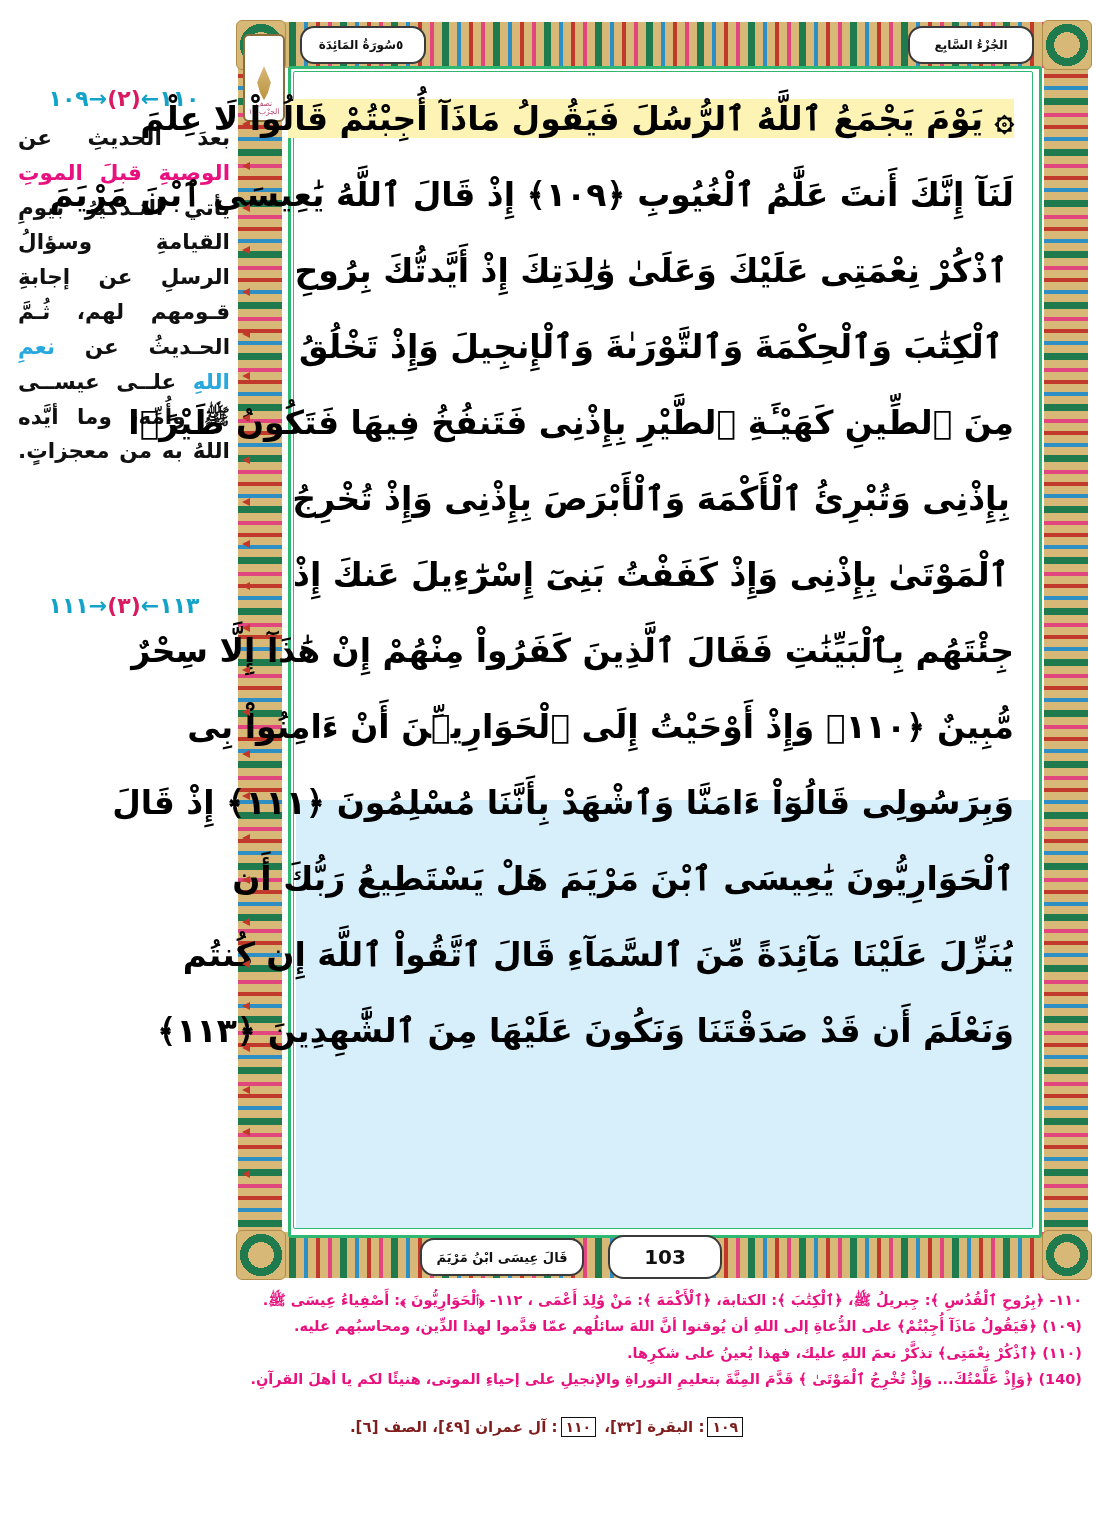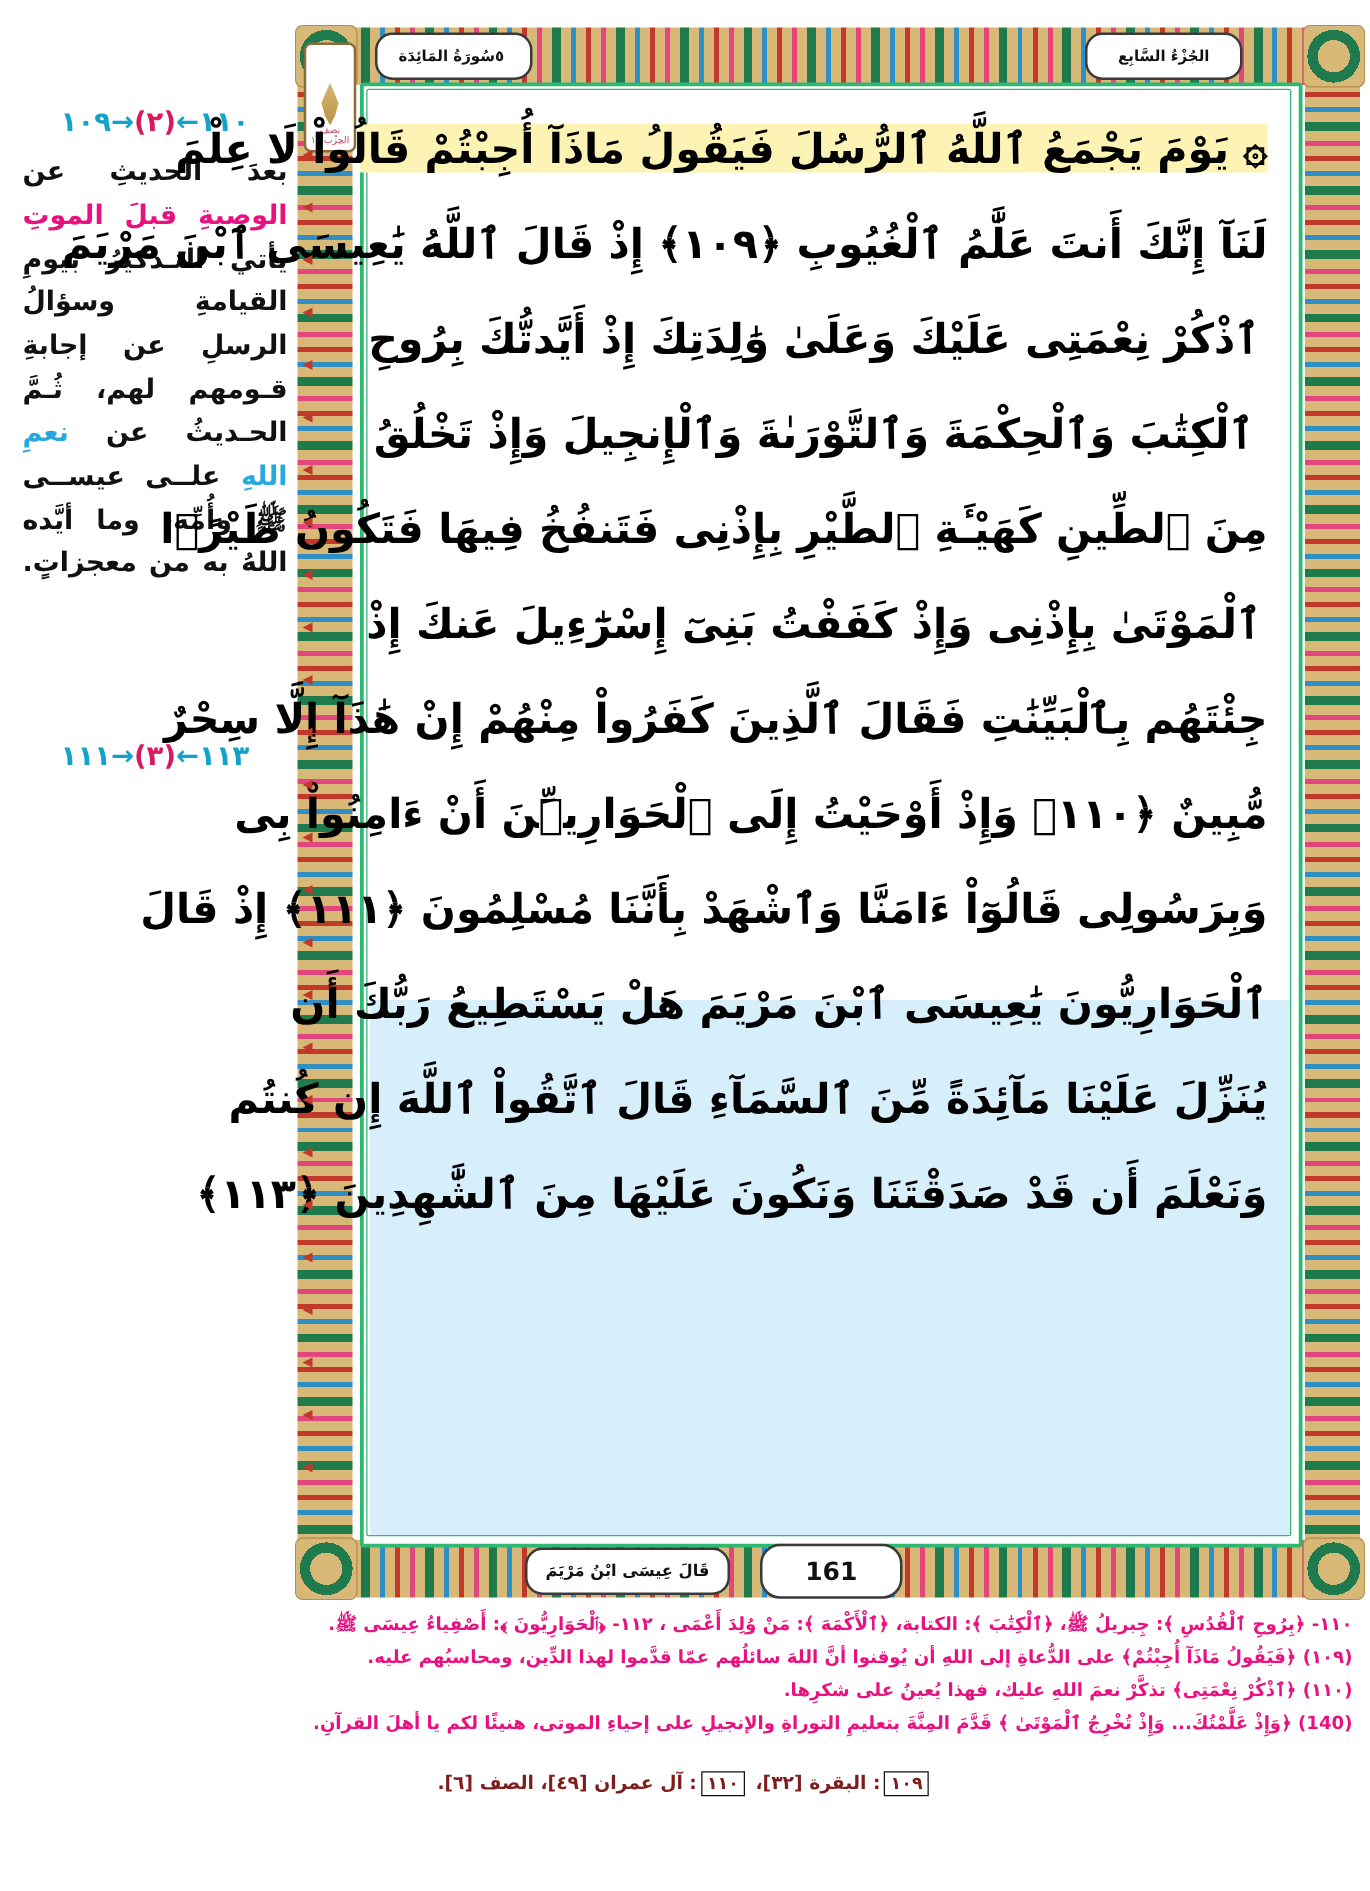--- a/index.html
+++ b/index.html
@@ -63,21 +63,21 @@
 
   
   .cartouche{
     position:absolute;background:#ffffff;border:2px solid #3a3a3a;
     border-radius:14px;height:38px;display:flex;align-items:center;
     justify-content:center;padding:0 10px;box-sizing:border-box;
     font-family:"DejaVu Sans","Liberation Sans",sans-serif;
   }
   .cartouche span{font-size:12px;font-weight:bold;color:#111;white-space:nowrap;}
   #surah-cartouche{left:300px;top:26px;width:126px;}
-  #juz-cartouche  {left:868px;top:26px;width:126px;}
+  #juz-cartouche  {left:908px;top:26px;width:126px;}
   .surah-num{color:#d81b60;font-size:13px;margin-right:4px;}
 
   
   #page-num-cartouche{
     position:absolute;left:608px;top:1235px;width:110px;height:40px;
     background:#fff;border:2px solid #3a3a3a;border-radius:16px;
     display:flex;align-items:center;justify-content:center;
   }
   #page-num-cartouche span{font-size:20px;font-weight:bold;color:#111;}
   #bottom-right-cartouche{
@@ -229,20 +229,23 @@
 
 
     <div class="qline">
       <span class="seg" style="width:100%;text-align:center;">ٱلْكِتَٰبَ وَٱلْحِكْمَةَ وَٱلتَّوْرَىٰةَ وَٱلْإِنجِيلَ وَإِذْ تَخْلُقُ</span>
     </div>
 
     <div class="qline">
       <span class="seg" style="width:100%;text-align:center;">مِنَ ٱلطِّينِ كَهَيْـَٔةِ ٱلطَّيْرِ بِإِذْنِى فَتَنفُخُ فِيهَا فَتَكُونُ طَيْرًۢا</span>
     </div>
 
+    <div class="qline">
+      <span class="seg" style="width:100%;text-align:center;">بِإِذْنِى وَتُبْرِئُ ٱلْأَكْمَهَ وَٱلْأَبْرَصَ بِإِذْنِى وَإِذْ تُخْرِجُ</span>
+    </div>
 
     <div class="qline">
       <span class="seg" style="width:100%;text-align:center;">ٱلْمَوْتَىٰ بِإِذْنِى وَإِذْ كَفَفْتُ بَنِىٓ إِسْرَٰٓءِيلَ عَنكَ إِذْ</span>
     </div>
 
     <div class="qline">
       <span class="seg" style="width:100%;text-align:center;">جِئْتَهُم بِٱلْبَيِّنَٰتِ فَقَالَ ٱلَّذِينَ كَفَرُواْ مِنْهُمْ إِنْ هَٰذَآ إِلَّا سِحْرٌ</span>
     </div>
 
     <div class="qline">
@@ -265,21 +268,21 @@
     <div class="qline">
       <span class="seg" style="width:100%;text-align:center;">وَنَعْلَمَ أَن قَدْ صَدَقْتَنَا وَنَكُونَ عَلَيْهَا مِنَ ٱلشَّٰهِدِينَ ﴿١١٣﴾</span>
     </div>
 
   </div>
 
   <div id="bottom-right-cartouche">
     <span>قَالَ عِيسَى ابْنُ مَرْيَمَ</span>
   </div>
   <div id="page-num-cartouche">
-    <span>161</span>
+    <span>103</span>
   </div>
 
   <div id="footnotes">
     <div class="fn">١١٠- ﴿بِرُوحِ ٱلْقُدُسِ ﴾: جِبريلُ ﷺ، ﴿ٱلْكِتَٰبَ ﴾: الكتابة، ﴿ٱلْأَكْمَهَ ﴾: مَنْ وُلِدَ أَعْمَى ، ١١٢- ﴿ٱلْحَوَارِيُّونَ ﴾: أَصْفِياءُ عِيسَى ﷺ.</div>
     <div class="fn">(١٠٩) ﴿فَيَقُولُ مَاذَآ أُجِبْتُمْ﴾ على الدُّعاةِ إلى اللهِ أن يُوقنوا أنَّ اللهَ سائلُهم عمّا قدَّموا لهذا الدِّين، ومحاسبُهم عليه.</div>
     <div class="fn">(١١٠) ﴿ٱذْكُرْ نِعْمَتِى﴾ تذكَّرْ نعمَ اللهِ عليك، فهذا يُعينُ على شكرِها.</div>
     <div class="fn">(140) ﴿وَإِذْ عَلَّمْتُكَ... وَإِذْ تُخْرِجُ ٱلْمَوْتَىٰ ﴾ قَدَّمَ المِنَّةَ بتعليمِ التوراةِ والإنجيلِ على إحياءِ الموتى، هنيئًا لكم يا أهلَ القرآنِ.</div>
     <div class="fn-refs">
       <span class="boxnum">١٠٩</span><span>: البقرة [٣٢]، </span><span class="boxnum">١١٠</span><span>: آل عمران [٤٩]، الصف [٦].</span>
     </div>

